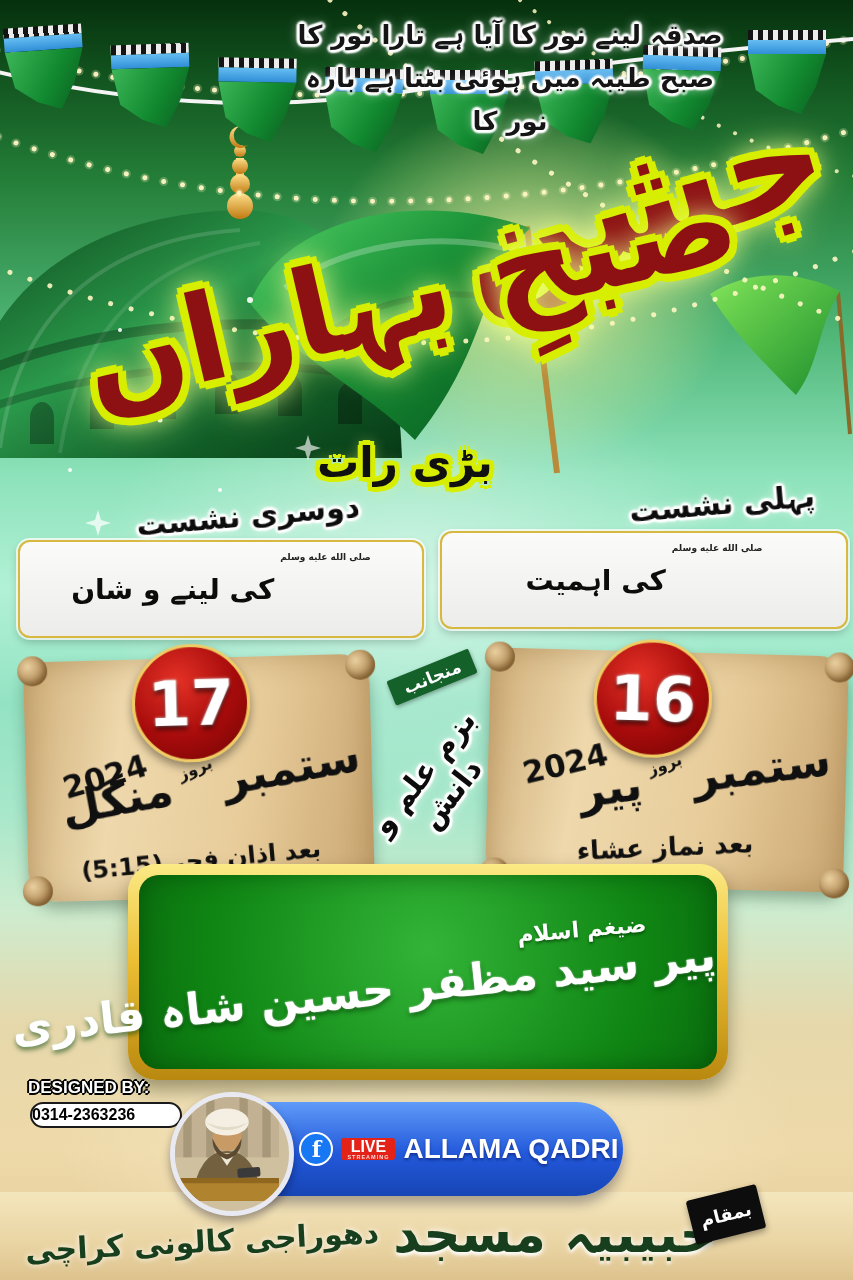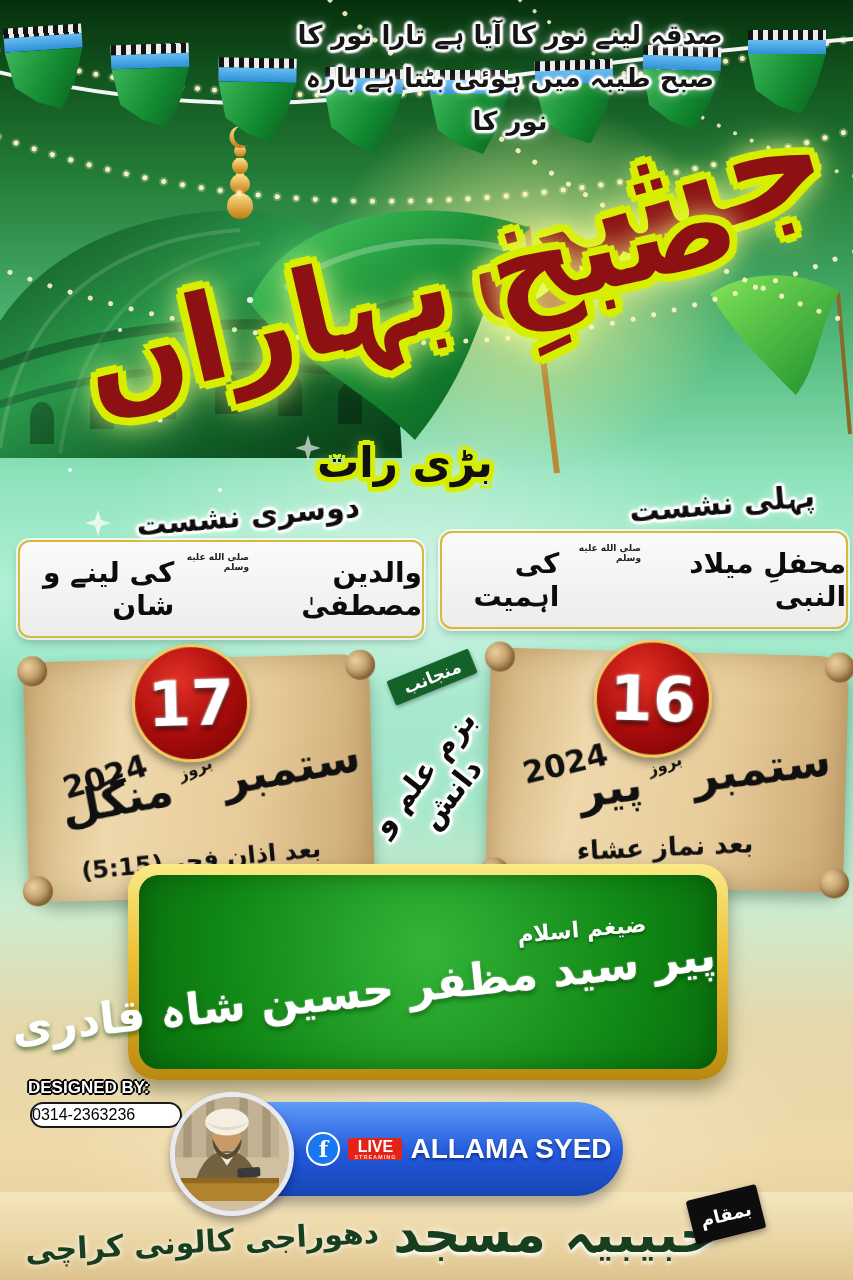--- a/index.html
+++ b/index.html
@@ -98,21 +98,21 @@
     text-shadow:0 3px 5px rgba(0,60,0,.6),0 0 2px #eaffea;}
 
   .designer{left:28px;top:1078px;width:156px;z-index:8;}
   .designer-label{font-family:"Liberation Sans",sans-serif;font-size:17px;font-weight:bold;color:#fff;
     text-shadow:-2px 0 0 #000,2px 0 0 #000,0 -2px 0 #000,0 2px 0 #000,-1px -1px 0 #000,1px 1px 0 #000;}
   .designer-card{margin:2px auto 0;width:132px;background:#121238;border:2px solid #f2f2f2;
     border-radius:12px;padding:4px 0 6px;box-shadow:0 4px 8px rgba(0,0,0,.4);}
   .designer-brand{font-family:"DejaVu Serif",serif;font-style:italic;font-size:25px;color:#fff;line-height:1;}
   .designer-sub{font-family:"DejaVu Serif",serif;font-style:italic;font-size:13px;color:#fff;letter-spacing:5px;}
   .designer-phone{margin:4px auto 0;width:148px;background:#fff;border:2px solid #1a1a1a;border-radius:13px;
-    font-family:"Liberation Sans",sans-serif;font-size:16px;font-weight:normal;color:#000;padding:2px 0;}
+    font-family:"Liberation Sans",sans-serif;font-size:16px;font-weight:bold;color:#000;padding:2px 0;}
 
   .live-bar{left:205px;top:1102px;width:418px;height:94px;z-index:9;border-radius:47px;
     background:linear-gradient(180deg,#5f9bf8,#2258da 55%,#1745b5);
     box-shadow:0 8px 12px rgba(0,0,30,.3);padding-left:90px;box-sizing:border-box;
     display:flex;flex-direction:column;justify-content:center;align-items:center;gap:1px;}
   .live-row1{display:flex;align-items:center;gap:8px;}
   .fb-circle{width:30px;height:30px;border-radius:50%;background:#1877f2;border:2px solid #fff;
     display:flex;align-items:center;justify-content:center;
     font-family:"DejaVu Serif",serif;font-weight:bold;font-size:22px;color:#fff;line-height:1;}
   .live-badge{background:#e42318;border-radius:3px;padding:1px 6px 0;text-align:center;line-height:1;}
@@ -273,28 +273,26 @@
     <div>صدقہ لینے نور کا آیا ہے تارا نور کا</div>
     <div>صبح طیبہ میں ہوئی بٹتا ہے بارہ نور کا</div>
   </div>
 
   <div class="title-w1 abs rtl yglow-big">جشن</div>
   <div class="title-w2 abs rtl yglow-big">صبحِ بہاراں</div>
   <div class="subtitle abs rtl yglow-sm">بڑی رات</div>
 
   <div class="sess-head abs wglow" style="left:597px;top:486px;width:250px;">پہلی نشست</div>
   <div class="sess-box abs rtl" style="left:440px;top:531px;width:404px;height:94px;">
-    <span>محفلِ میلاد النبی</span>
     <span class="hon">صلى الله عليه وسلم</span>
     <span>کی اہمیت</span>
   </div>
 
   <div class="sess-head abs wglow" style="left:118px;top:498px;width:260px;">دوسری نشست</div>
   <div class="sess-box abs rtl" style="left:18px;top:540px;width:402px;height:94px;">
-    <span>والدین مصطفیٰ</span>
     <span class="hon">صلى الله عليه وسلم</span>
     <span>کی لینے و شان</span>
   </div>
 
   <div class="scroll abs" style="left:488px;top:652px;width:358px;height:236px;">
     <div class="curl" style="left:-6px;top:-6px;"></div>
     <div class="curl" style="right:-6px;top:-4px;"></div>
     <div class="curl" style="left:-6px;bottom:-4px;"></div>
     <div class="curl" style="right:-6px;bottom:-6px;"></div>
     <div class="day-circle" style="left:104px;top:-12px;">16</div>
@@ -337,21 +335,21 @@
     <div class="designer-phone">0314-2363236</div>
   </div>
 
   <div class="live-bar abs">
     <div class="live-row1">
       <div class="fb-circle">f</div>
       <div class="live-badge">
         <div class="live-word">LIVE</div>
         <div class="streaming-word">STREAMING</div>
       </div>
-      <div class="live-name">ALLAMA SYED</div>
+      <div class="live-name">ALLAMA QADRI</div>
     </div>
   </div>
 
   <div class="avatar abs">
     <svg viewBox="0 0 100 100" width="104" height="104">
       <rect width="100" height="100" fill="#cfc0a0"></rect>
       <rect x="0" y="0" width="100" height="58" fill="#c2b293"></rect>
       <rect x="8" y="0" width="8" height="58" fill="#a8987a"></rect>
       <rect x="30" y="0" width="8" height="58" fill="#a8987a"></rect>
       <rect x="62" y="0" width="8" height="58" fill="#a8987a"></rect>

